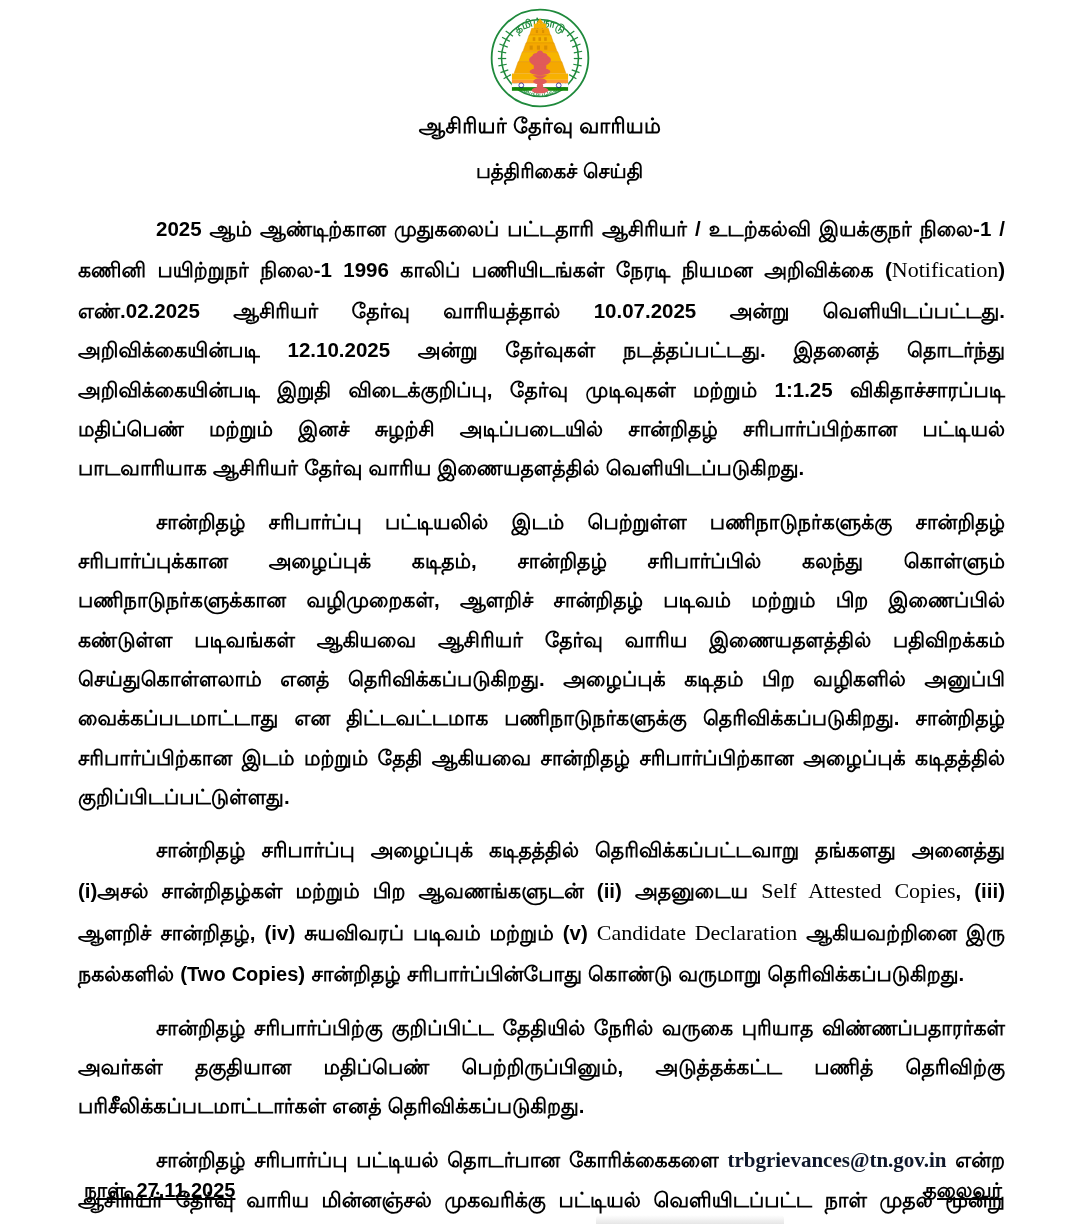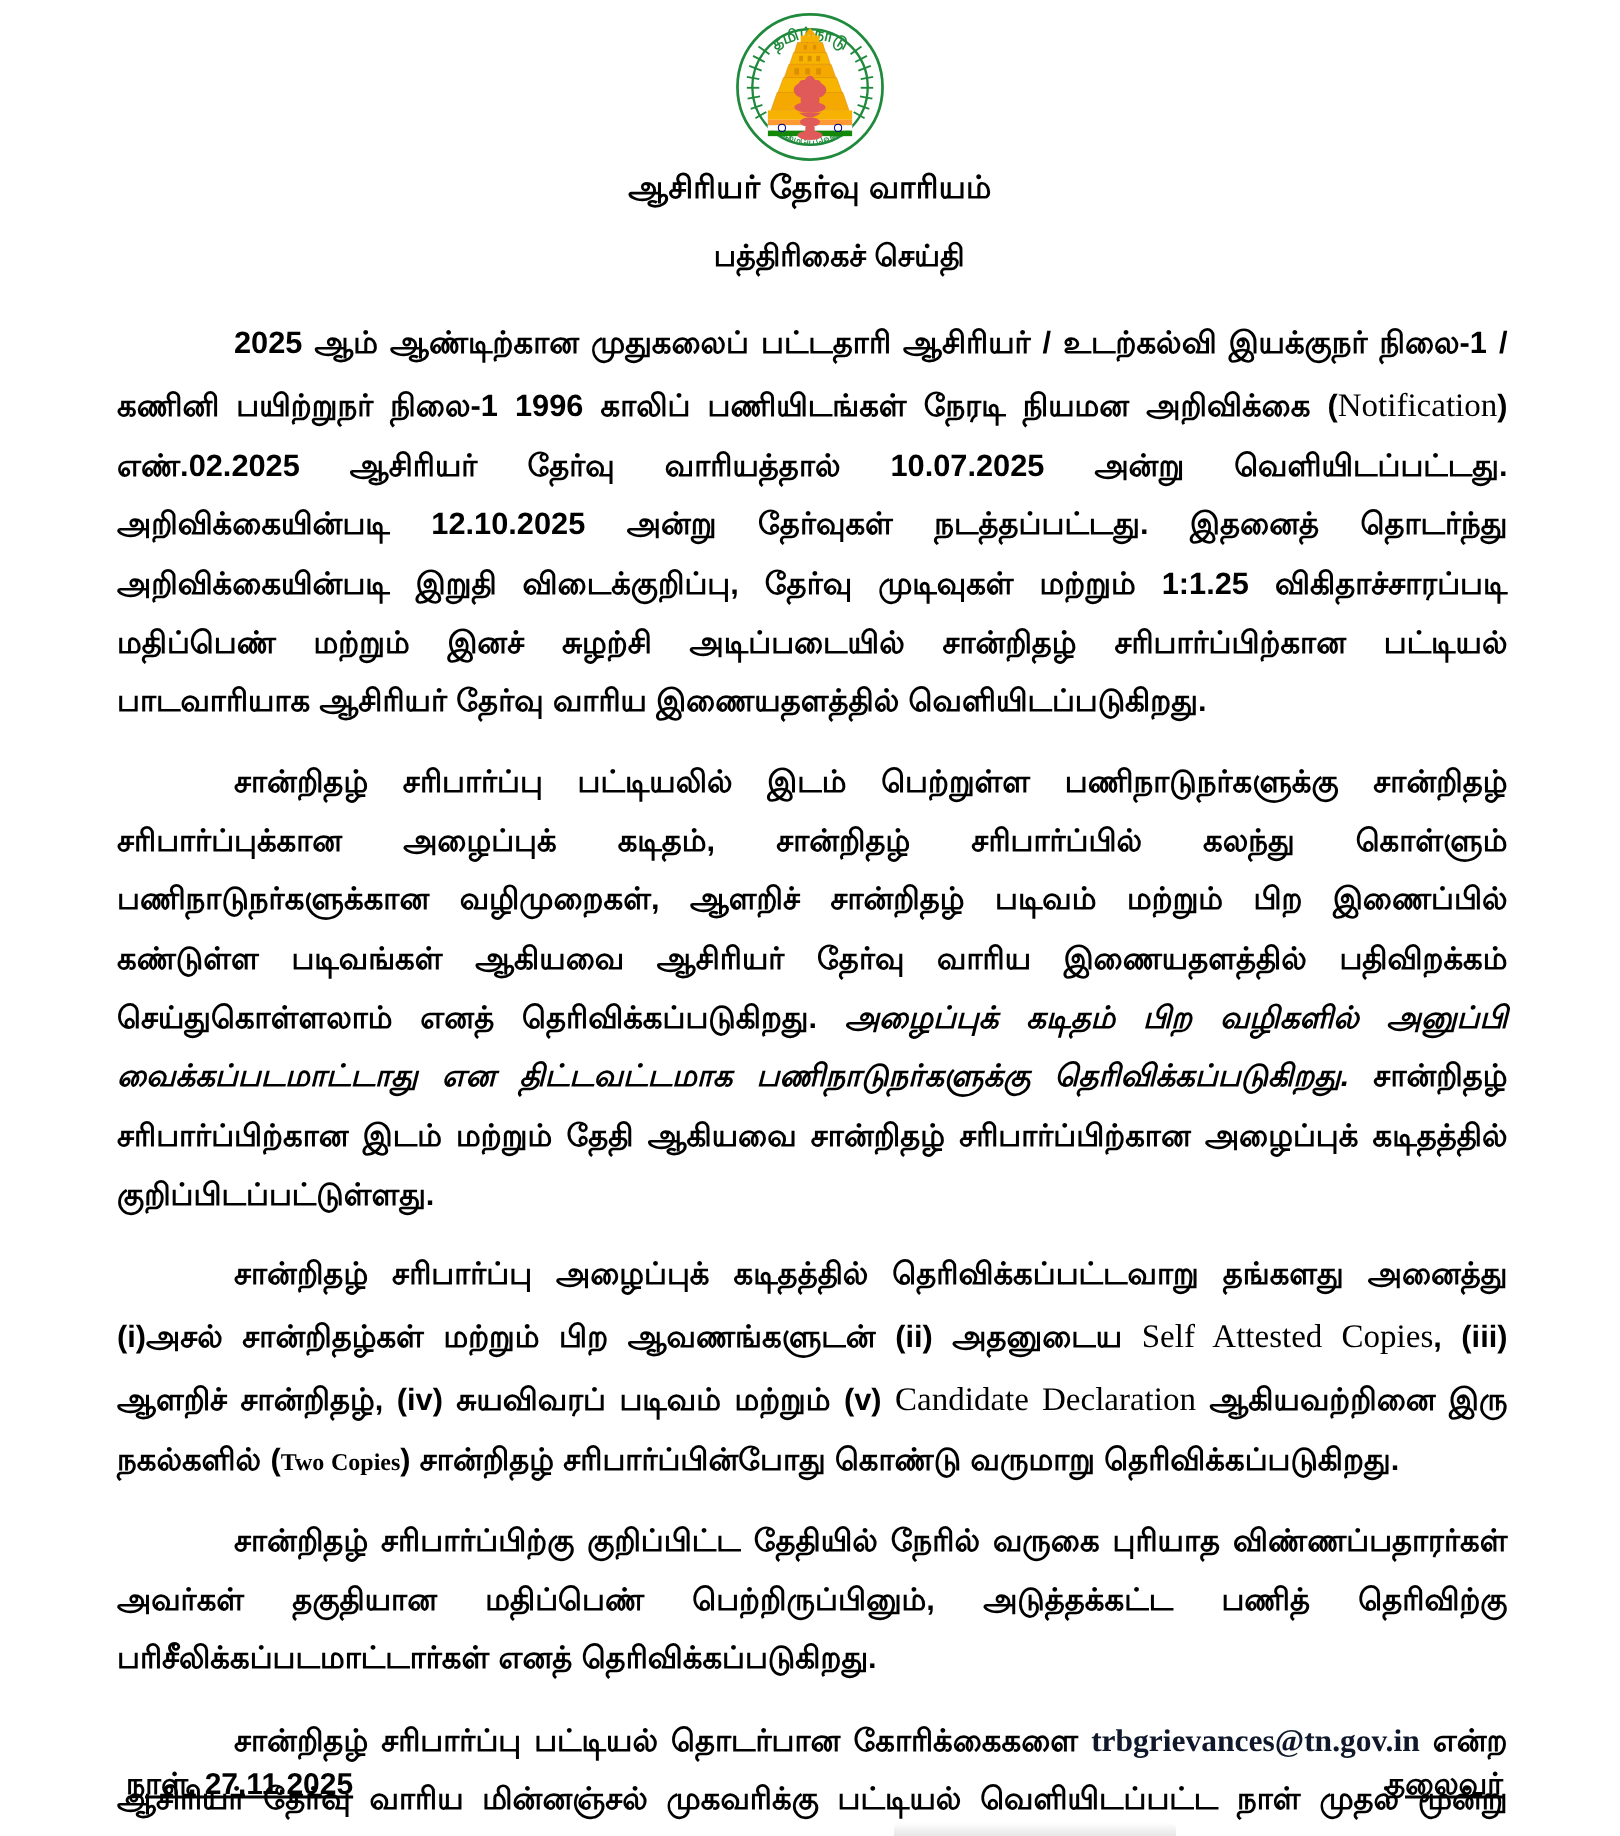--- a/index.html
+++ b/index.html
@@ -68,31 +68,30 @@
     text-justify: inter-word;
     text-indent: 78px;
     font-weight: 600;
     word-spacing: 0.5px;
   }
   p.para + p.para {
     margin-top: 14px;
   }
   .b {
     font-weight: 900;
-    font-style: italic;
   }
   .en-serif {
     font-family: "Liberation Serif", serif;
     font-weight: 400;
     font-size: 22px;
   }
   .en-bold {
-    font-family: Liberation Serif, serif;
+    font-family: Liberation Sans, sans-serif;
     font-weight: 900;
-    font-size: 16px;
+    font-size: 20px;
   }
   .email {
     font-family: "Liberation Serif", serif;
     font-weight: 700;
     font-size: 21px;
     color: #0f172a;
   }
 
   
   .footer {

